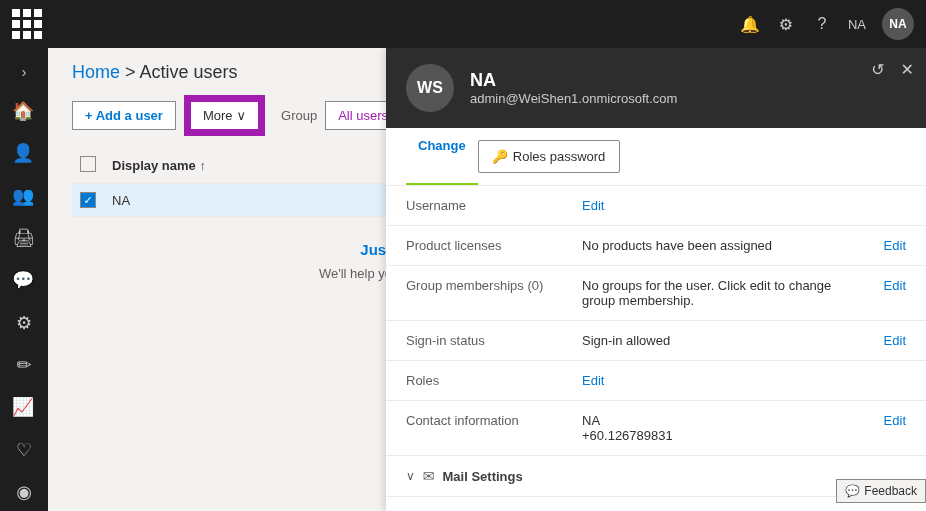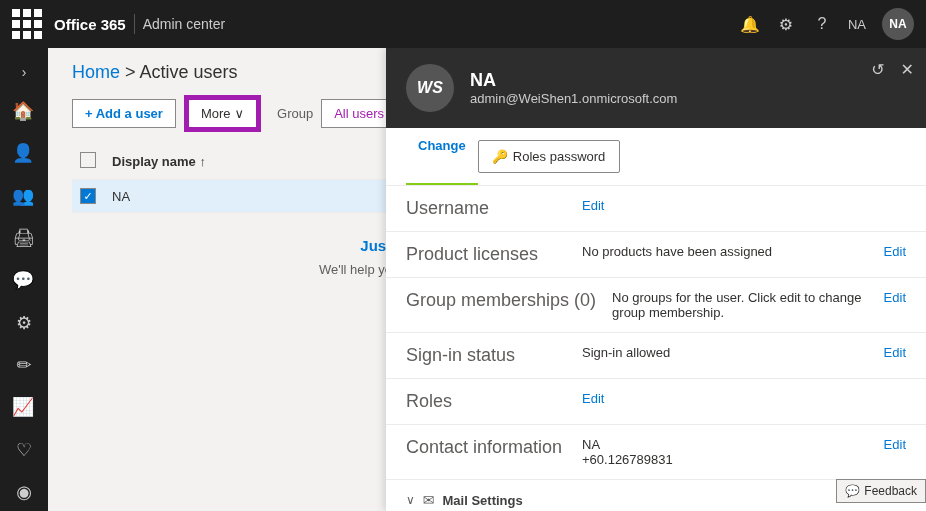--- a/index.html
+++ b/index.html
@@ -141,21 +141,21 @@
       font-size: 13px;
       cursor: pointer;
       color: #0078d4;
       font-weight: 600;
     }
     .btn-more {
       display: flex;
       align-items: center;
       gap: 4px;
       background: #fff;
-      border: 5px solid #a21caf;
+      border: 7px solid #a21caf;
       padding: 6px 12px;
       font-size: 13px;
       cursor: pointer;
       color: #323130;
     }
     .views-label {
       font-size: 13px;
       color: #605e5c;
       margin-left: 8px;
     }
@@ -247,21 +247,20 @@
       position: relative;
     }
     .panel-avatar {
       width: 48px; height: 48px;
       border-radius: 50%;
       background: #555;
       color: #fff;
       display: flex; align-items: center; justify-content: center;
       font-size: 16px; font-weight: bold;
       flex-shrink: 0;
-      font-style: italic;
     }
     .panel-user-info h2 {
       color: #fff;
       font-size: 18px;
       font-weight: 600;
     }
     .panel-user-info p {
       color: #ccc;
       font-size: 13px;
     }
@@ -322,21 +321,21 @@
     }
     .detail-row {
       display: flex;
       align-items: flex-start;
       padding: 12px 20px;
       border-bottom: 1px solid #edebe9;
       gap: 16px;
     }
     .detail-label {
       min-width: 160px;
-      font-size: 18px;
+      font-size: 13px;
       color: #605e5c;
       flex-shrink: 0;
     }
     .detail-value {
       flex: 1;
       font-size: 13px;
       color: #323130;
     }
     .detail-value .blurred {
       background: #aaa;
@@ -415,25 +414,20 @@
   <div class="topbar-grid">
     <span></span>
       <span></span>
       <span></span>
     <span></span>
       <span></span>
       <span></span>
     <span></span>
       <span></span>
       <span></span>
-  </div>
-  <div class="topbar-brand">
-    <span class="topbar-o365">Office 365</span>
-    <div class="topbar-divider"></div>
-    <span class="topbar-admincenter">Admin center</span>
   </div>
   <div class="topbar-spacer"></div>
   <div class="topbar-icons">
     <span class="topbar-icon">🔔</span>
     <span class="topbar-icon">⚙</span>
     <span class="topbar-icon">?</span>
     <span class="topbar-na">NA</span>
     <div class="topbar-avatar">NA</div>
   </div>
 </div>

